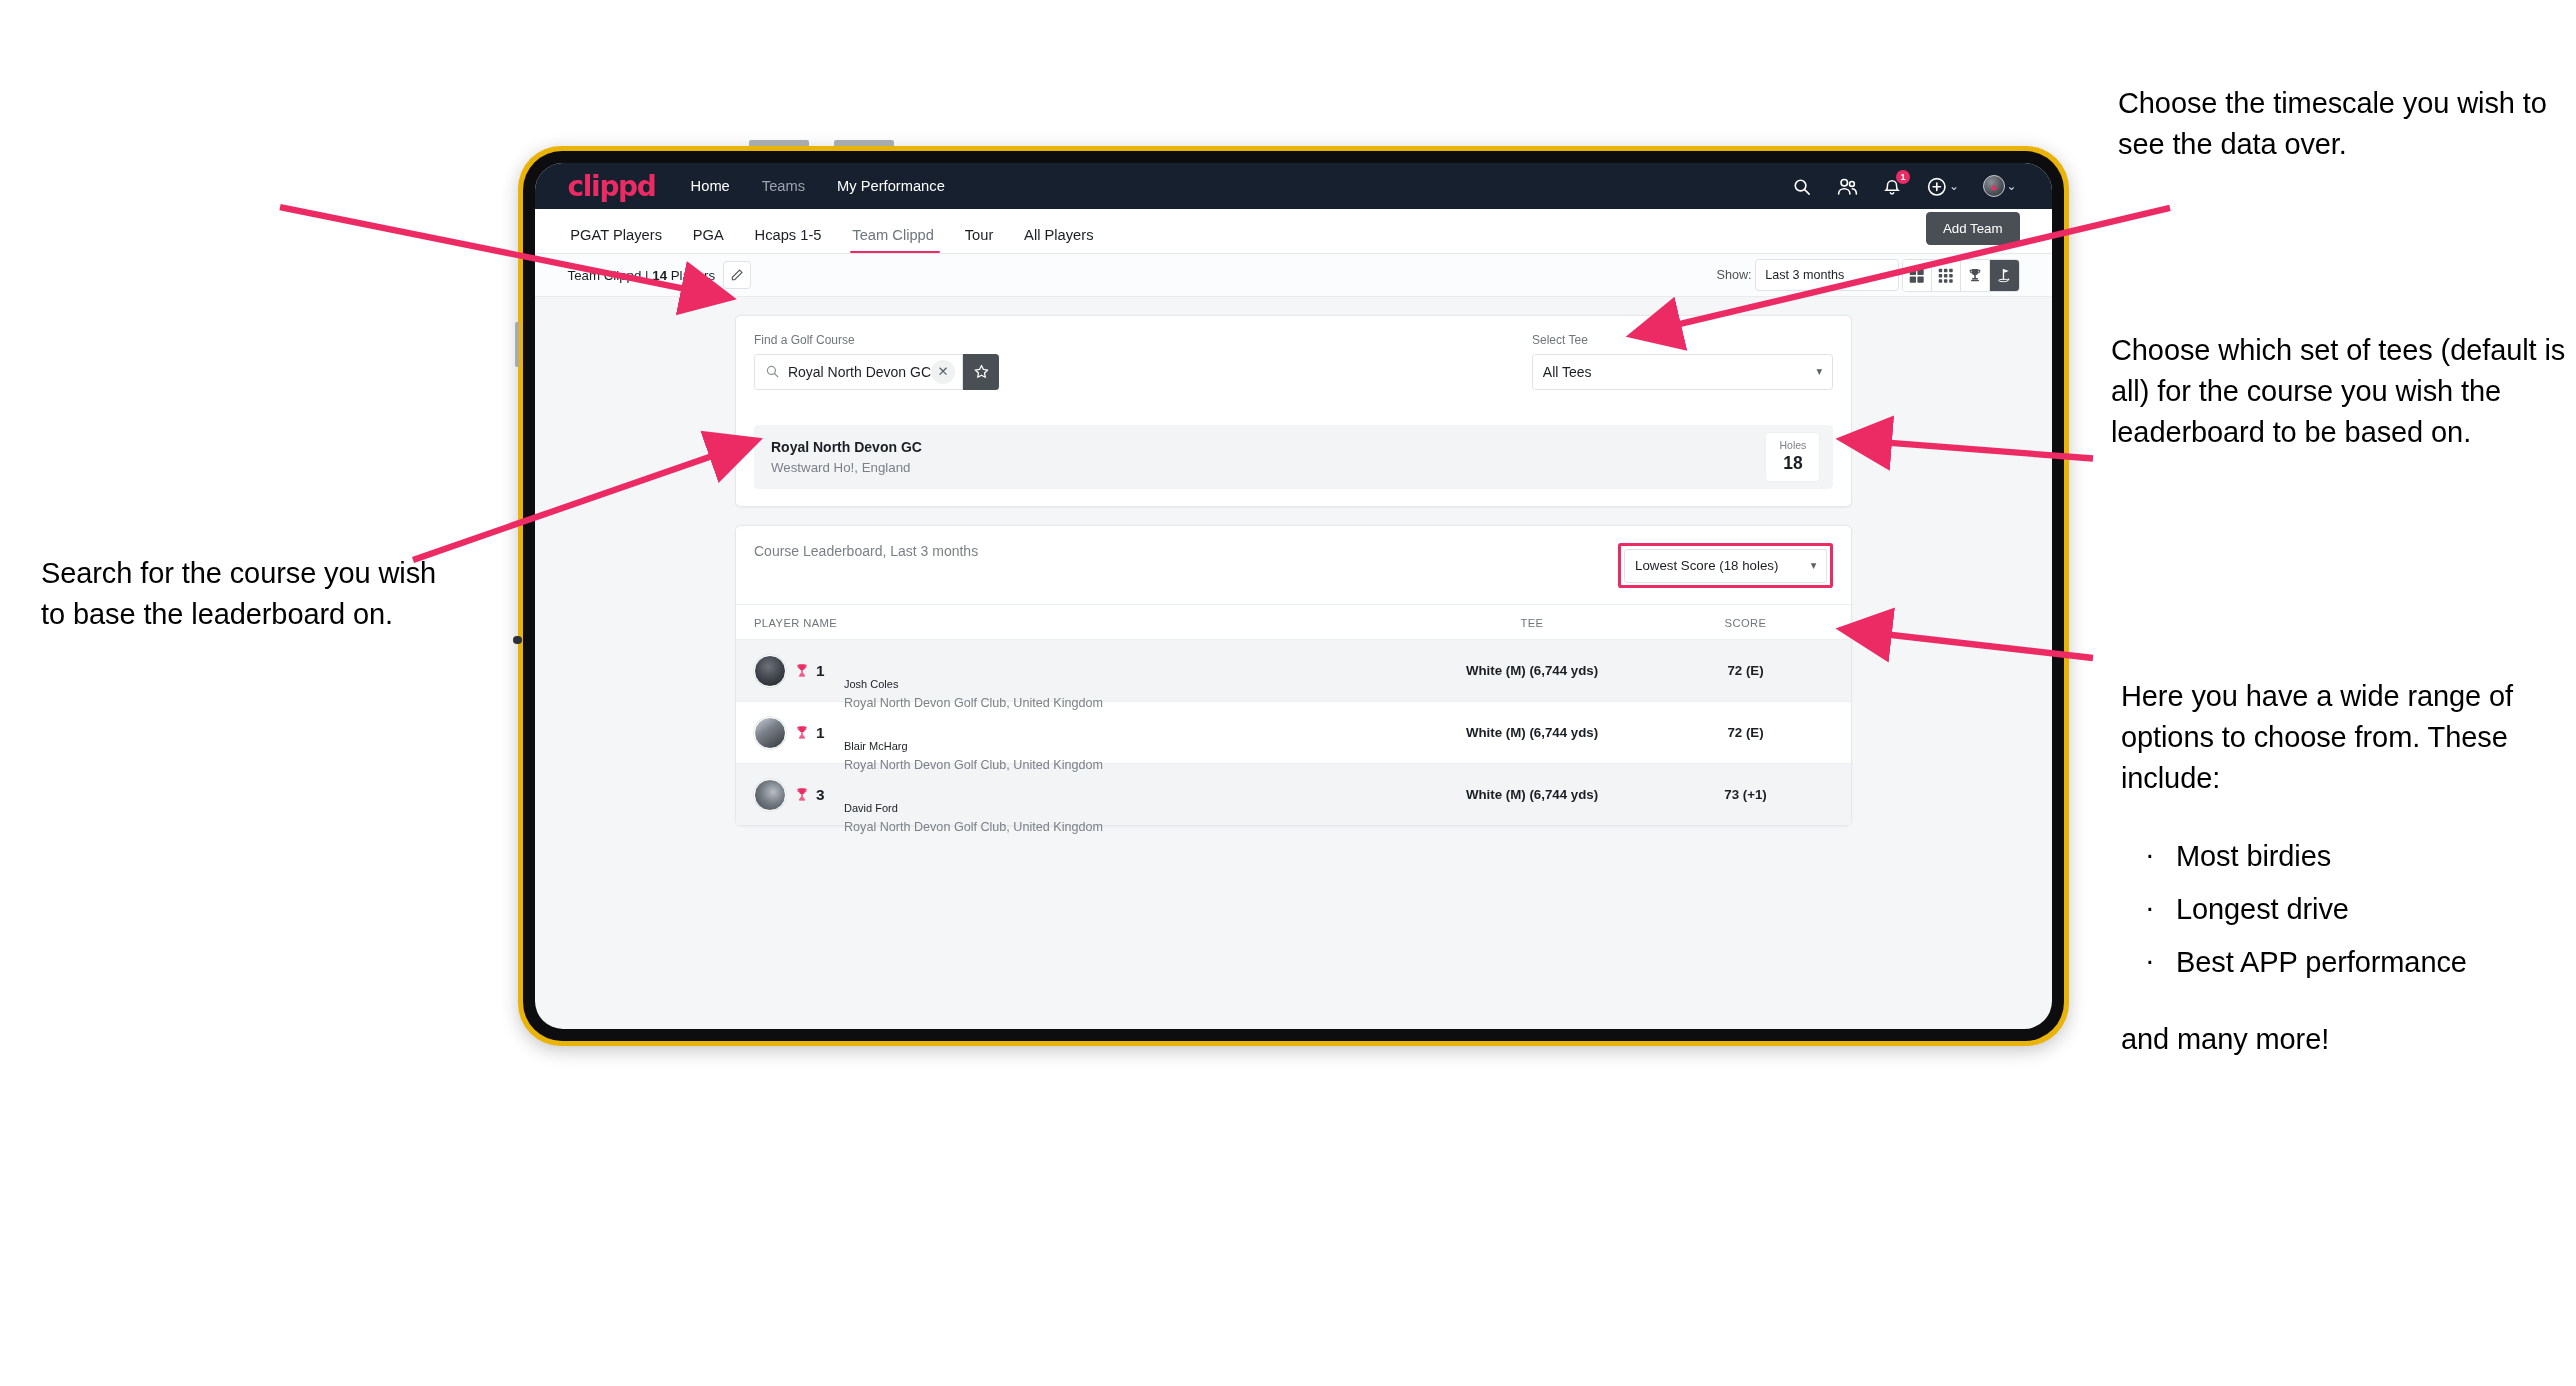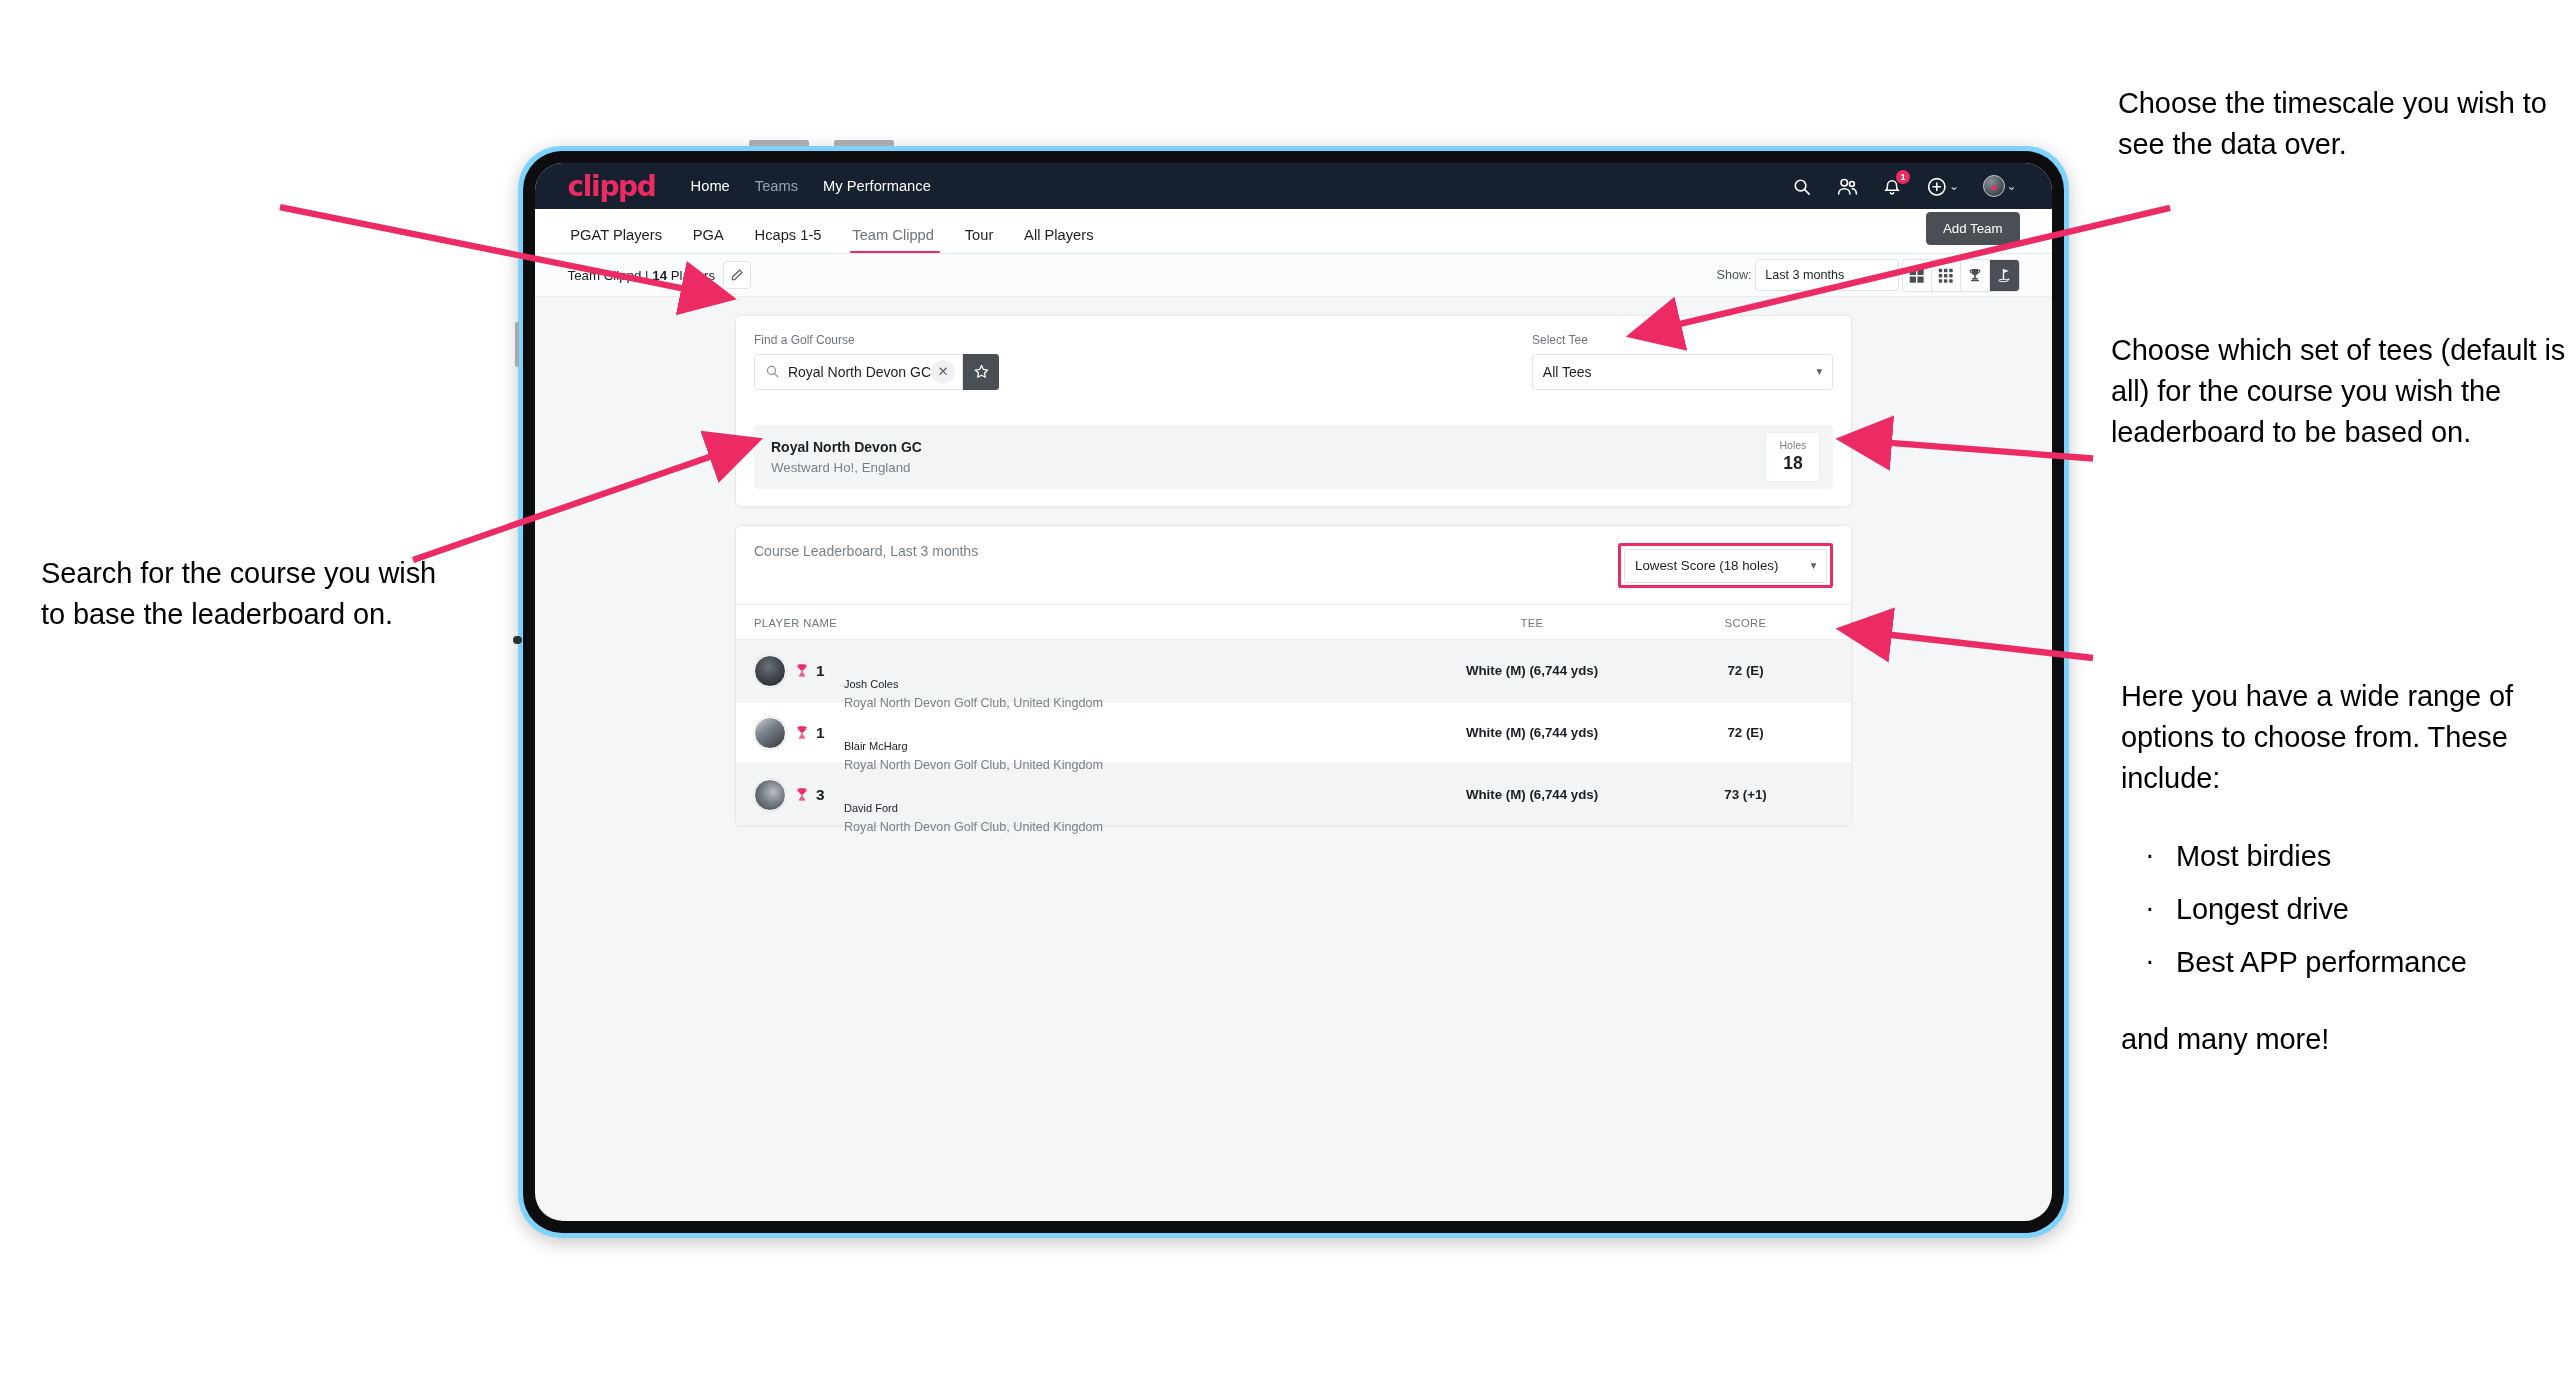--- a/index.html
+++ b/index.html
@@ -29,22 +29,22 @@
   .anno-list li { position: relative; padding-left: 55px; margin-bottom: 12px; }
   .anno-list li .bullet { position: absolute; left: 24px; top: -1.4px; }
   .anno-tail { margin-top: 16px; }
 
   svg.arrows { position: absolute; left: 0; top: 0; width: 2576px; height: 1386px; pointer-events: none; }
 
   
   .tablet {
     position: absolute;
     left: 518px; top: 146px;
-    width: 1551px; height: 1092px;
-    background: #7dd3fc;
+    width: 1551px; height: 900px;
+    background: #eab308;
     border-radius: 43px;
     padding: 4.9px;
     box-shadow: 0 4.2px 18px rgba(0,0,0,0.22);
   }
   .tablet-inner {
     width: 100%; height: 100%;
     background: #0d0d10;
     border-radius: 39px;
     padding: 12.6px;
   }
@@ -60,21 +60,21 @@
   .btn-vol2  { position: absolute; left: 316px; top: -5.6px; width: 60px; height: 5.6px; background: #a7abad; border-radius: 2.1px 2.1px 0 0; }
   .cam       { position: absolute; left: -4.9px; top: 490px; width: 8.4px; height: 8.4px; background: #2d3034; border-radius: 50%; }
 
   
   .navbar {
     height: 46px; background: #16202e;
     display: flex; align-items: center;
     padding: 0 35px 0 32px;
   }
   .logo { color: #ec2a64; font-size: 28px; font-weight: 700; letter-spacing: -1.3px; font-family: "DejaVu Sans", sans-serif; }
-  .nav-links { display: flex; align-items: center; gap: 25px; margin-left: 35px; }
+  .nav-links { display: flex; align-items: center; gap: 32px; margin-left: 35px; }
   .nav-link { color: #ffffff; font-size: 14.7px; }
   .nav-link.dim { color: #9aa3ae; }
   .nav-right { margin-left: auto; display: flex; align-items: center; gap: 24px; }
   .nav-ico { width: 21px; height: 21px; display: flex; align-items: center; justify-content: center; position: relative; }
   .nav-ico svg { display: block; }
   .badge {
     position: absolute; top: -6.3px; right: -7.7px;
     background: #ec2a64; color: #fff;
     min-width: 14.7px; height: 14.7px; border-radius: 7.7px;
     font-size: 9px; display: flex; align-items: center; justify-content: center;

